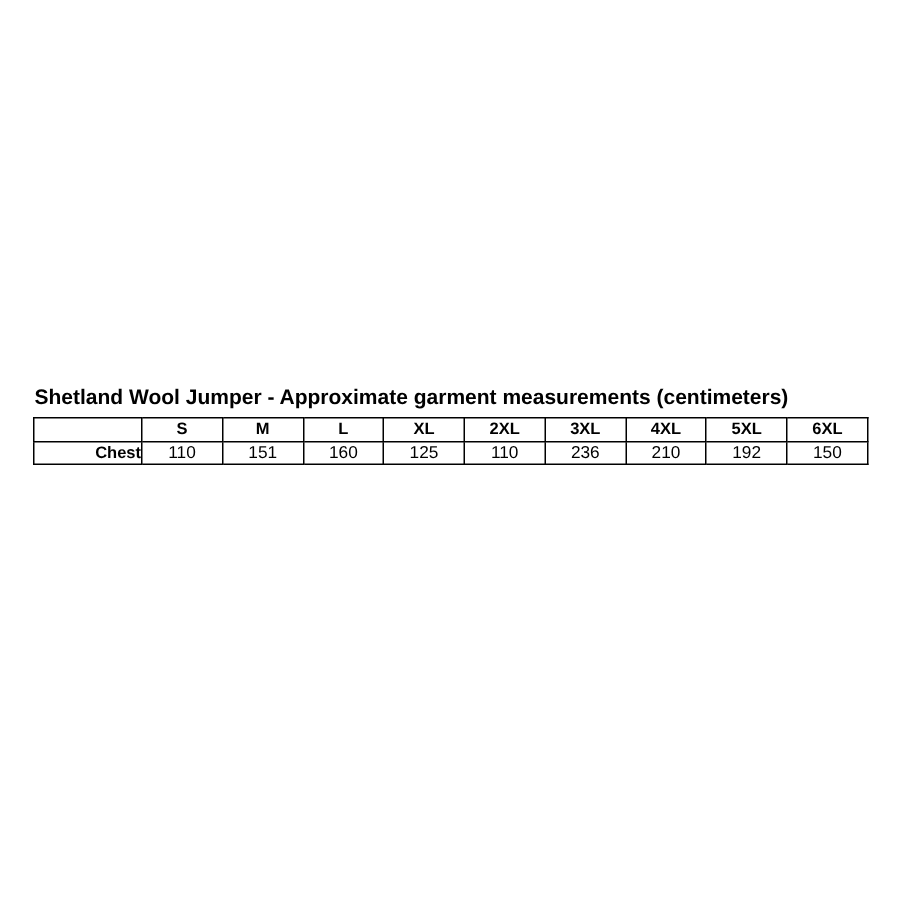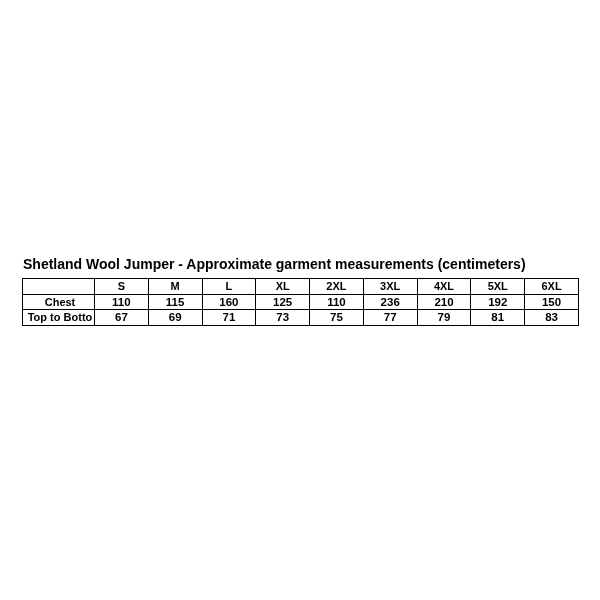--- a/index.html
+++ b/index.html
@@ -43,25 +43,25 @@
     text-align: center;
     vertical-align: middle;
     overflow: hidden;
     white-space: nowrap;
   }
   .size-table thead th {
     font-weight: bold;
   }
   .size-table th.label-cell {
     font-weight: bold;
-    text-align: center;
+    text-align: right;
     padding-left: 3px;
   }
   .size-table td {
-    font-weight: bold;
+    font-weight: normal;
     font-size: 11.5px;
   }
 </style>
 </head>
 <body>
 
 <div class="page">
   <h1 class="title">Shetland Wool Jumper - Approximate garment measurements (centimeters)</h1>
   <table class="size-table">
       <colgroup>
@@ -87,36 +87,24 @@
           <th>3XL</th>
           <th>4XL</th>
           <th>5XL</th>
           <th>6XL</th>
         </tr>
       </thead>
       <tbody>
         <tr>
           <th class="label-cell">Chest</th>
           <td>110</td>
-          <td>115</td>
+          <td>151</td>
           <td>160</td>
           <td>125</td>
           <td>110</td>
           <td>236</td>
           <td>210</td>
           <td>192</td>
           <td>150</td>
         </tr>
-        <tr>
-          <th class="label-cell">Top to Botto</th>
-          <td>67</td>
-          <td>69</td>
-          <td>71</td>
-          <td>73</td>
-          <td>75</td>
-          <td>77</td>
-          <td>79</td>
-          <td>81</td>
-          <td>83</td>
-        </tr>
       </tbody>
     </table>
 </div>
 
 </body></html>

